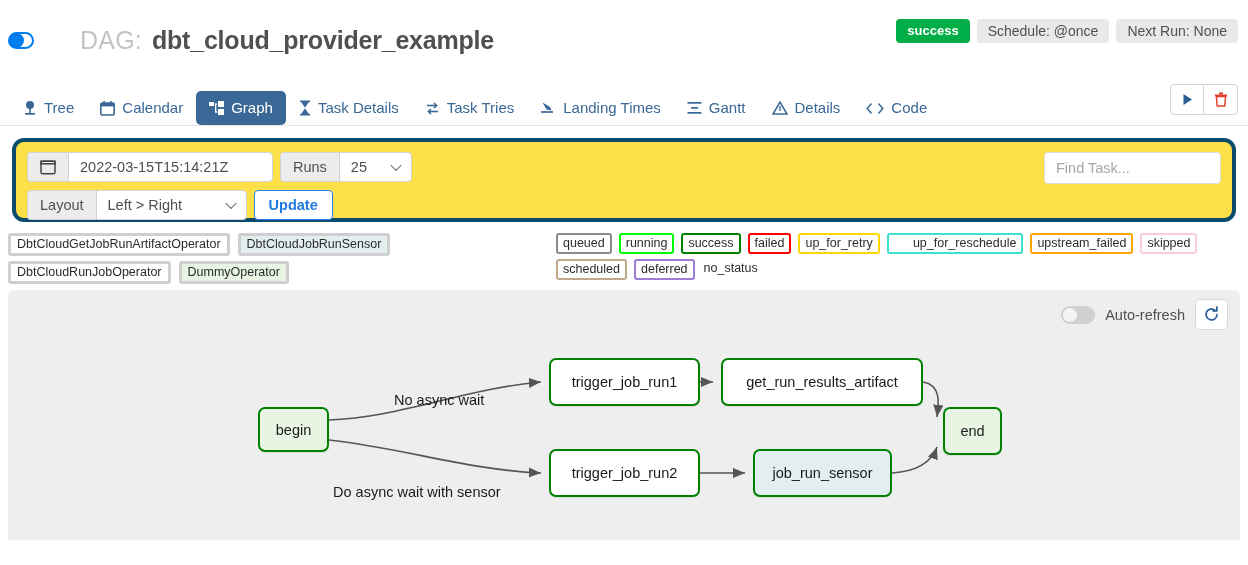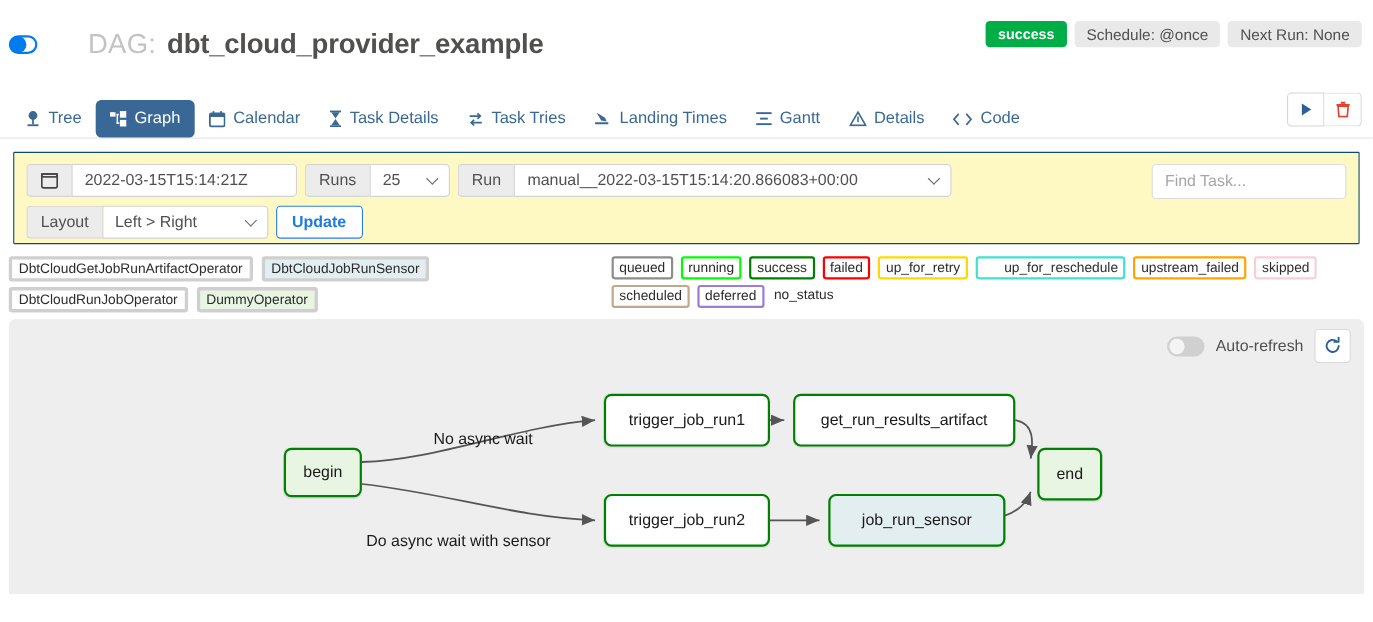--- a/index.html
+++ b/index.html
@@ -124,23 +124,23 @@
     background: #fff;
     display: flex; align-items: center; justify-content: center;
     cursor: pointer;
   }
   .tab-actions .btn:first-child { border-radius: 4px 0 0 4px; }
   .tab-actions .btn:last-child { border-radius: 0 4px 4px 0; border-left: none; }
 
   
   .filter-panel {
     margin: 12px 12px 0 12px;
-    background: #fef9c3;
-    border: 1px solid #0c4a6e;
-    border-radius: 1px;
+    background: #fde047;
+    border: 4px solid #0c4a6e;
+    border-radius: 12px;
     padding: 10px 11px;
     position: relative;
     height: 84px;
   }
   .fp-row { display: flex; align-items: center; gap: 7px; }
   .fp-row + .fp-row { margin-top: 8px; }
 
   .grp { display: flex; align-items: stretch; }
   .addon {
     background: #ececec;
@@ -333,48 +333,48 @@
     <span class="ic">
       <svg width="14" height="16" viewBox="0 0 14 16">
           <circle cx="7" cy="5" r="4" fill="#3a6896"></circle>
           <rect x="6.2" y="8" width="1.6" height="5" fill="#3a6896"></rect>
           <rect x="2" y="13" width="10" height="1.7" fill="#3a6896"></rect>
         </svg>
     </span>
     <span>Tree</span>
   </div>
 
+  <div class="tab">
+    <span class="ic">
+      <svg width="15" height="15" viewBox="0 0 15 15">
+          <rect x="0.8" y="2" width="13.4" height="12" rx="1.5" fill="none" stroke="#3a6896" stroke-width="1.6"></rect>
+          <rect x="0.8" y="2" width="13.4" height="3.4" fill="#3a6896"></rect>
+          <rect x="3.3" y="0" width="1.6" height="3.4" fill="#3a6896"></rect>
+          <rect x="10.1" y="0" width="1.6" height="3.4" fill="#3a6896"></rect>
+        </svg>
+    </span>
+    <span>Calendar</span>
+  </div>
+
   <div class="tab active">
     <span class="ic">
       <svg width="15" height="15" viewBox="0 0 15 15">
           <rect x="0" y="1" width="5" height="4" fill="#fff"></rect>
           <rect x="9" y="0" width="6" height="6" fill="#fff"></rect>
           <rect x="9" y="8" width="6" height="6" fill="#fff"></rect>
           <rect x="6" y="2.5" width="2" height="1.3" fill="#fff"></rect>
           <rect x="6" y="2.5" width="1.3" height="9" fill="#fff"></rect>
           <rect x="6" y="10.3" width="2.5" height="1.3" fill="#fff"></rect>
         </svg>
     </span>
     <span>Graph</span>
   </div>
 
   <div class="tab">
     <span class="ic">
-      <svg width="15" height="15" viewBox="0 0 15 15">
-          <rect x="0.8" y="2" width="13.4" height="12" rx="1.5" fill="none" stroke="#3a6896" stroke-width="1.6"></rect>
-          <rect x="0.8" y="2" width="13.4" height="3.4" fill="#3a6896"></rect>
-          <rect x="3.3" y="0" width="1.6" height="3.4" fill="#3a6896"></rect>
-          <rect x="10.1" y="0" width="1.6" height="3.4" fill="#3a6896"></rect>
-        </svg>
-    </span>
-    <span>Calendar</span>
-  </div>
-
-  <div class="tab">
-    <span class="ic">
       <svg width="12" height="16" viewBox="0 0 12 16">
           <rect x="1" y="0.5" width="10" height="1.6" fill="#3a6896"></rect>
           <rect x="1" y="13.9" width="10" height="1.6" fill="#3a6896"></rect>
           <path d="M2.2 2.1 L9.8 2.1 L6 7.8 Z" fill="#3a6896"></path>
           <path d="M2.2 13.9 L9.8 13.9 L6 8.2 Z" fill="#3a6896"></path>
         </svg>
     </span>
     <span>Task Details</span>
   </div>
 
@@ -457,24 +457,20 @@
         </svg>
       </div>
       <div class="fld mid" style="min-width:205px">2022-03-15T15:14:21Z</div>
     </div>
 
     <div class="grp">
       <div class="addon left">Runs</div>
       <div class="fld mid sel" style="min-width:73px">25</div>
     </div>
 
-    <div class="grp">
-      <div class="addon left">Run</div>
-      <div class="fld mid sel" style="min-width:398px">manual__2022-03-15T15:14:20.866083+00:00</div>
-    </div>
   </div>
 
   <div class="fp-row">
     <div class="grp">
       <div class="addon left">Layout</div>
       <div class="fld mid sel" style="min-width:151px">Left &gt; Right</div>
     </div>
     <button class="btn-outline">Update</button>
   </div>
 
@@ -533,20 +529,20 @@
     <path d="M692,183 L737,183" fill="none" stroke="#555" stroke-width="1.6" marker-end="url(#arrow)"></path>
 
     <path d="M884,183 C915,181 925,168 929,157" fill="none" stroke="#555" stroke-width="1.6" marker-end="url(#arrow)"></path>
   </svg>
 
   <div id="graph-nodes">
       <div class="gnode dummy" style="left: 250px; top: 117px; width: 71px; height: 45px;">begin</div>
       <div class="gnode" style="left: 541px; top: 68px; width: 151px; height: 48px;">trigger_job_run1</div>
       <div class="gnode" style="left: 713px; top: 68px; width: 202px; height: 48px;">get_run_results_artifact</div>
       <div class="gnode" style="left: 541px; top: 159px; width: 151px; height: 48px;">trigger_job_run2</div>
-      <div class="gnode sensor" style="left: 745px; top: 159px; width: 161px; height: 48px;">job_run_sensor</div>
+      <div class="gnode sensor" style="left: 745px; top: 159px; width: 139px; height: 48px;">job_run_sensor</div>
       <div class="gnode dummy" style="left: 935px; top: 117px; width: 59px; height: 48px;">end</div>
     </div>
   <div id="graph-edge-labels">
       <div class="edge-label" style="left: 386px; top: 102px;">No async wait</div>
       <div class="edge-label" style="left: 325px; top: 194px;">Do async wait with sensor</div>
     </div>
 </div>
 
 </body></html>

